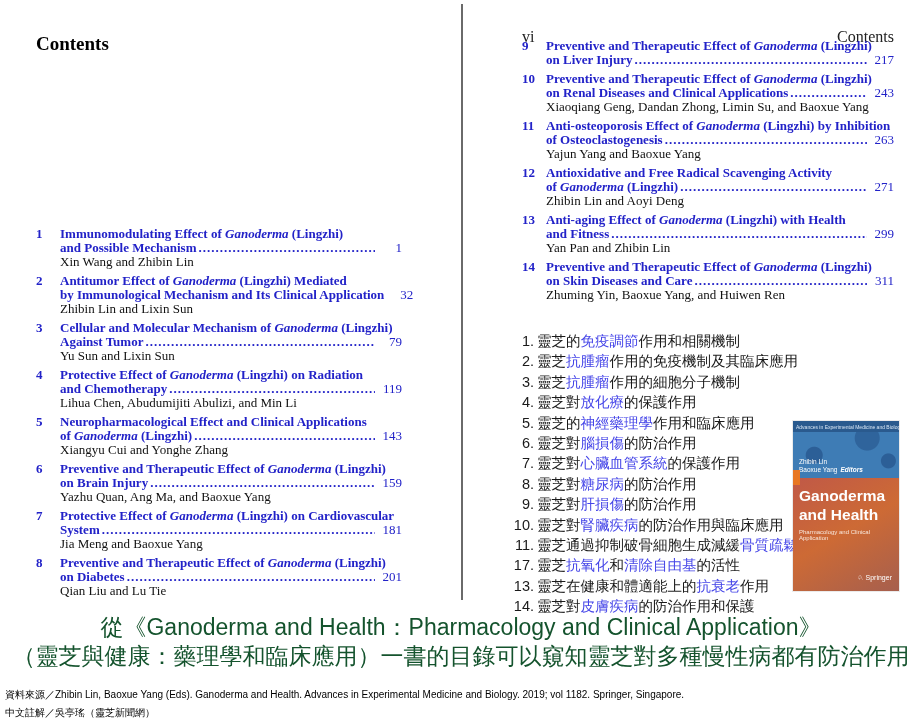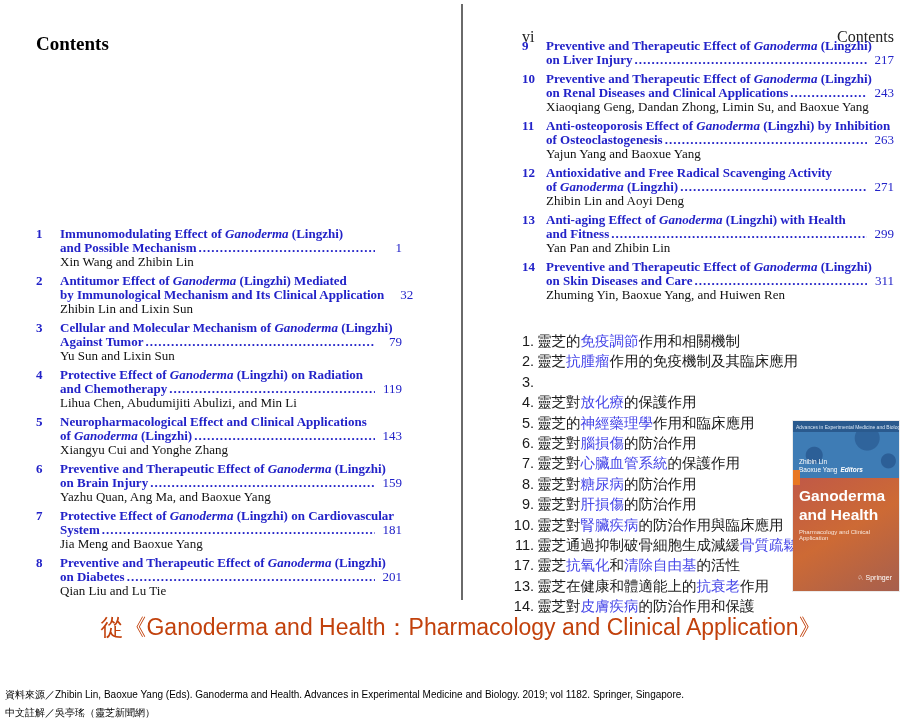--- a/index.html
+++ b/index.html
@@ -51,21 +51,21 @@
   #cover-editors .ed-label{font-style:italic;font-weight:bold;margin-left:3px;}
   #cover-body{position:relative;height:113px;
       background:linear-gradient(150deg,#c05947 0%,#cd6a35 48%,#a65f4e 100%);}
   #cover-title{color:#fff;font-size:15.5px;line-height:18.5px;font-weight:bold;padding:9px 0 0 6px;}
   #cover-subtitle{color:#f8e6da;font-size:6px;padding:5px 0 0 6px;}
   #cover-springer{position:absolute;right:7px;bottom:9px;color:#fff;font-size:7px;}
   #cover-tab{position:absolute;left:0;top:49px;width:7px;height:15px;background:#e87722;}
 
   
   #caption{position:absolute;left:0;top:613px;width:922px;text-align:center;
-           font-family:"Liberation Sans",sans-serif;font-size:23px;line-height:28.5px;color:#c2410c;}
+           font-family:"Liberation Sans",sans-serif;font-size:23px;line-height:28.5px;color:#14532d;}
   #credits{position:absolute;left:5px;top:686px;width:917px;
            font-family:"Liberation Sans",sans-serif;font-size:10px;line-height:17.5px;color:#000;}
   i{font-style:italic;}
 </style>
 </head>
 <body>
 
 <div id="canvas">
 
   <div id="divider"></div>
@@ -249,20 +249,21 @@
       <div class="cn-item">
         <span class="cn-num">1.</span>
         <span class="cn-text"><span>靈芝的</span><span class="hl">免疫調節</span><span>作用和相關機制</span></span>
       </div>
       <div class="cn-item">
         <span class="cn-num">2.</span>
         <span class="cn-text"><span>靈芝</span><span class="hl">抗腫瘤</span><span>作用的免疫機制及其臨床應用</span></span>
       </div>
       <div class="cn-item">
         <span class="cn-num">3.</span>
+        <span class="cn-text"><span>靈芝</span><span class="hl">抗腫瘤</span><span>作用的細胞分子機制</span></span>
       </div>
       <div class="cn-item">
         <span class="cn-num">4.</span>
         <span class="cn-text"><span>靈芝對</span><span class="hl">放化療</span><span>的保護作用</span></span>
       </div>
       <div class="cn-item">
         <span class="cn-num">5.</span>
         <span class="cn-text"><span>靈芝的</span><span class="hl">神經藥理學</span><span>作用和臨床應用</span></span>
       </div>
       <div class="cn-item">
@@ -320,19 +321,20 @@
       <div id="cover-springer">
         <span>♘</span>
         <span>Springer</span>
       </div>
     </div>
     <div id="cover-tab"></div>
   </div>
 
   <div id="caption">
     <div>從《Ganoderma and Health：Pharmacology and Clinical Application》</div>
+    <div>（靈芝與健康：藥理學和臨床應用）一書的目錄可以窺知靈芝對多種慢性病都有防治作用</div>
   </div>
   <div id="credits">
     <div>資料來源／Zhibin Lin, Baoxue Yang (Eds). Ganoderma and Health. Advances in Experimental Medicine and Biology. 2019; vol 1182. Springer, Singapore.</div>
     <div>中文註解／吳亭瑤（靈芝新聞網）</div>
   </div>
 
 </div>
 
 </body></html>

